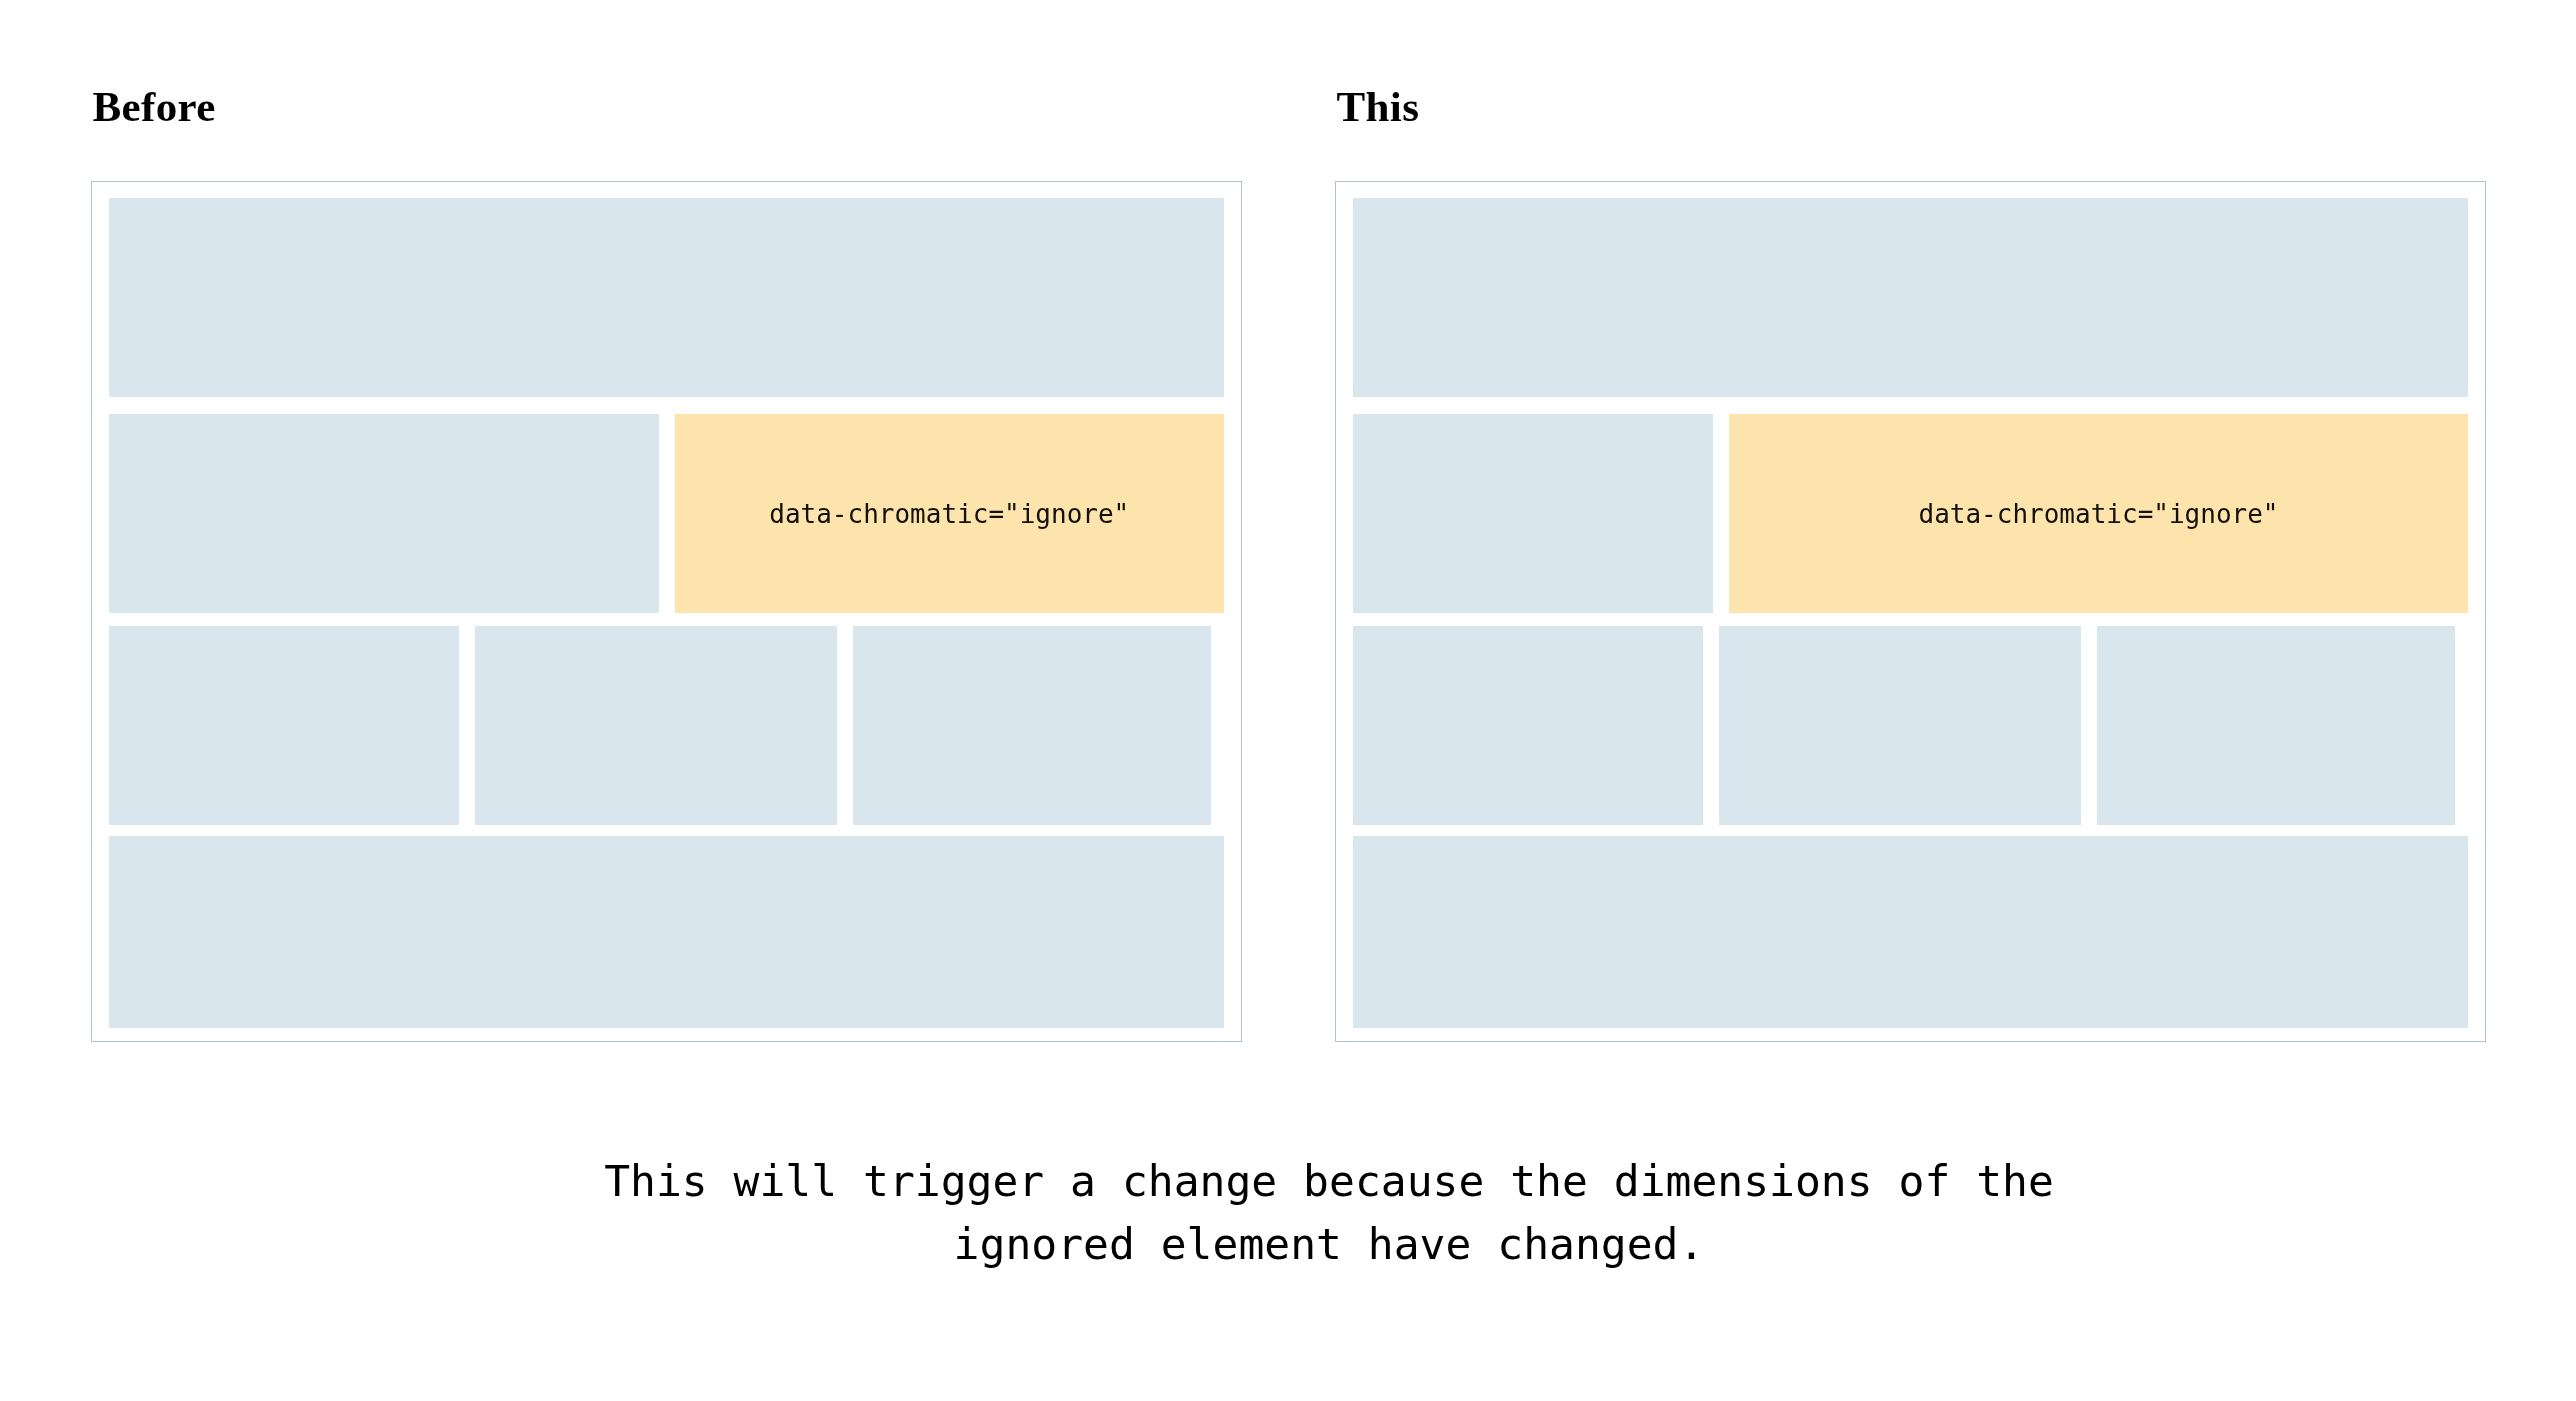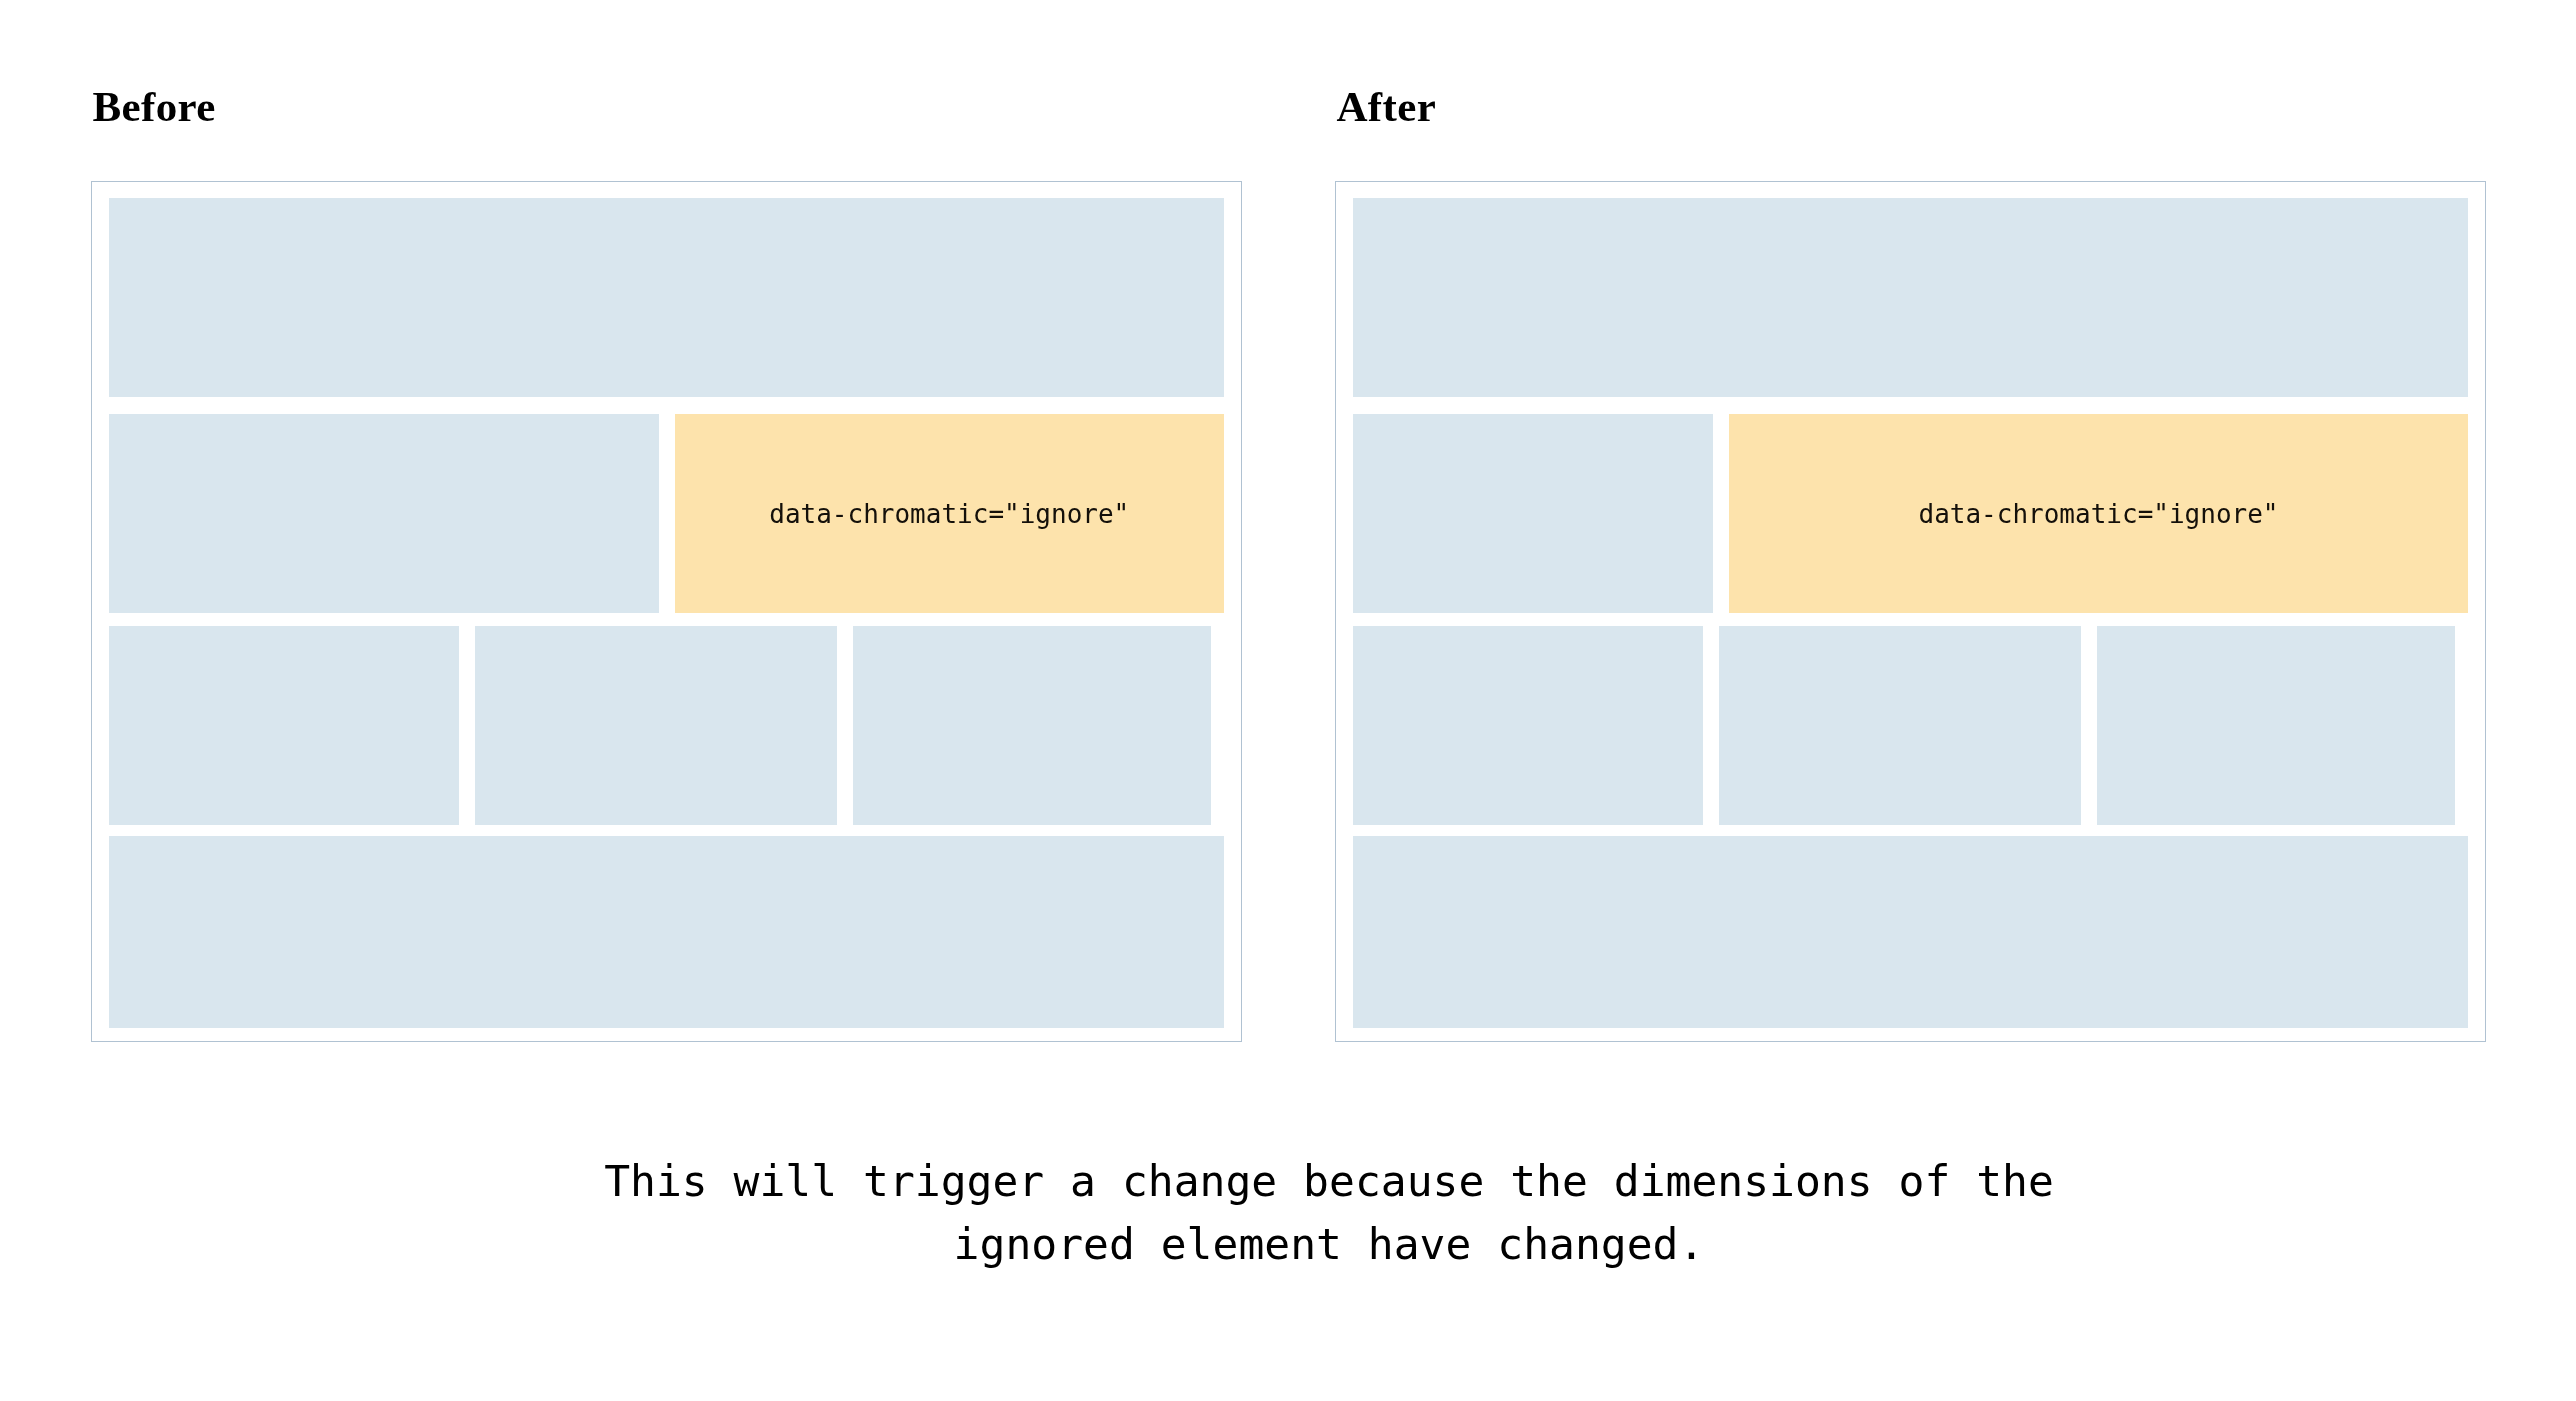--- a/index.html
+++ b/index.html
@@ -172,21 +172,21 @@
 
           <div class="row row-4">
             <div class="block full"></div>
           </div>
 
         </div>
       </div>
     </div>
 
     <div class="panel-col after">
-      <h2 class="panel-title">After</h2>
+      <h2 class="panel-title">This</h2>
 
       <div class="panel-box">
         <div class="stack">
 
           <div class="row row-1">
             <div class="block full"></div>
           </div>
 
           <div class="row row-2">
             <div class="block b-left"></div>

